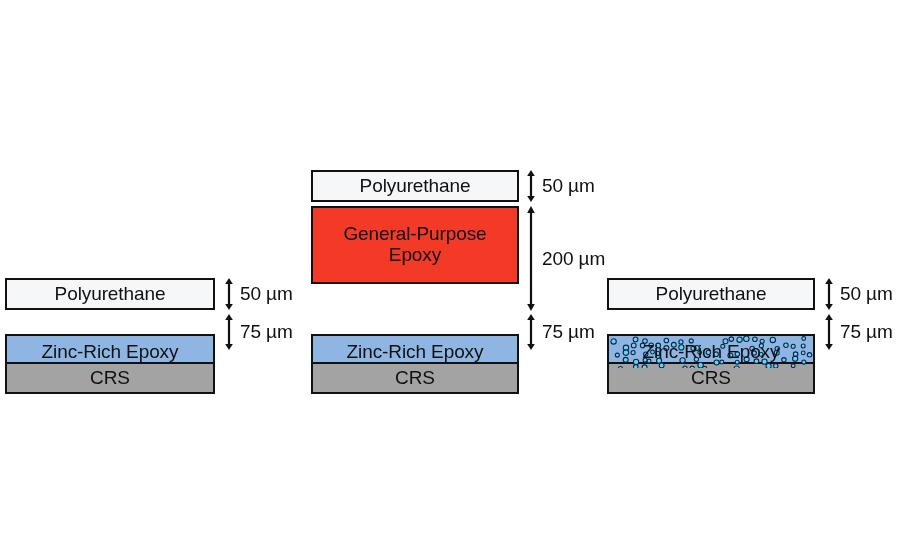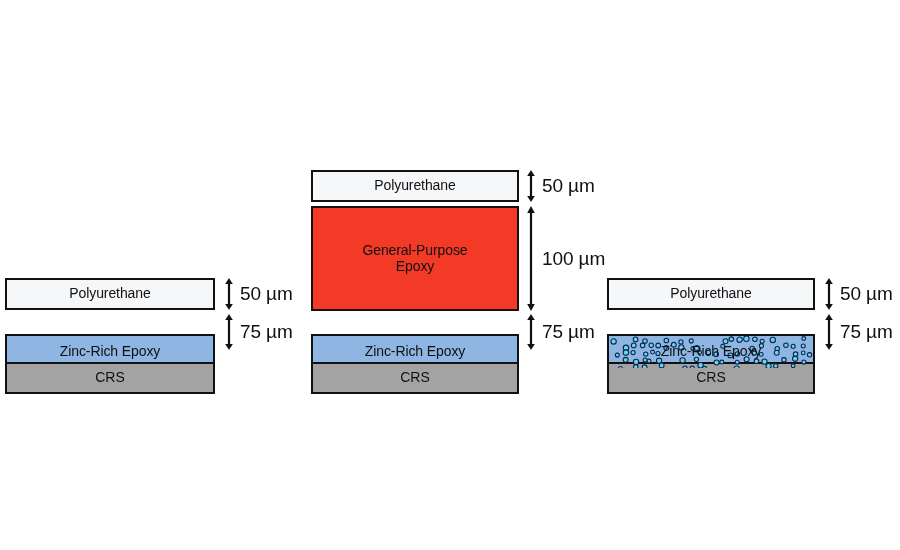--- a/index.html
+++ b/index.html
@@ -30,21 +30,21 @@
     border: 2.5px solid #111111;
     display: flex;
     align-items: center;
     justify-content: center;
     overflow: hidden;
   }
   .layer-label {
     position: relative;
     z-index: 2;
     color: #101010;
-    font-size: 14px;
+    font-size: 19px;
     line-height: 1.08;
     text-align: center;
     white-space: pre-line;
     letter-spacing: -0.1px;
   }
   .layer.polyurethane { background: #f6f7f9; }
   .layer.zinc        { background: #8fb6e3; margin-top: 20px; }
   .layer.epoxy       { background: #f23a26; }
   .layer.crs         { background: #a3a3a3; }
 
@@ -109,21 +109,21 @@
       <span class="dim-text">75 µm</span>
     </div>
   </div>
 
   <div class="stack">
 
     <div class="layer polyurethane" style="left:311px; top:170px; width:208px; height:32px;">
       <span class="layer-label">Polyurethane</span>
     </div>
 
-    <div class="layer epoxy" style="left:311px; top:206px; width:208px; height:105px;">
+    <div class="layer epoxy" style="left:311px; top:206px; width:208px; height:78px;">
       <span class="layer-label">General-Purpose
 Epoxy</span>
     </div>
 
     <div class="layer zinc" style="left:311px; top:314px; width:208px; height:36px;">
       <span class="layer-label">Zinc-Rich Epoxy</span>
     </div>
 
     <div class="layer crs" style="left:311px; top:362px; width:208px; height:32px;">
       <span class="layer-label">CRS</span>
@@ -137,21 +137,21 @@
       </svg>
       <span class="dim-text">50 µm</span>
     </div>
 
     <div class="dim" style="left:525px; top:206px; height:105px;">
       <svg class="dim-arrow" width="12" height="105" viewBox="0 0 12 105">
         <line x1="6" y1="4" x2="6" y2="101" stroke="#101010" stroke-width="2.2"></line>
         <polygon points="6,0 2.2,7 9.8,7" fill="#101010"></polygon>
         <polygon points="6,105 2.2,98 9.8,98" fill="#101010"></polygon>
       </svg>
-      <span class="dim-text">100 µm</span>
+      <span class="dim-text">200 µm</span>
     </div>
 
     <div class="dim" style="left:525px; top:314px; height:36px;">
       <svg class="dim-arrow" width="12" height="36" viewBox="0 0 12 36">
         <line x1="6" y1="4" x2="6" y2="32" stroke="#101010" stroke-width="2.2"></line>
         <polygon points="6,0 2.2,6 9.8,6" fill="#101010"></polygon>
         <polygon points="6,36 2.2,30 9.8,30" fill="#101010"></polygon>
       </svg>
       <span class="dim-text">75 µm</span>
     </div>

